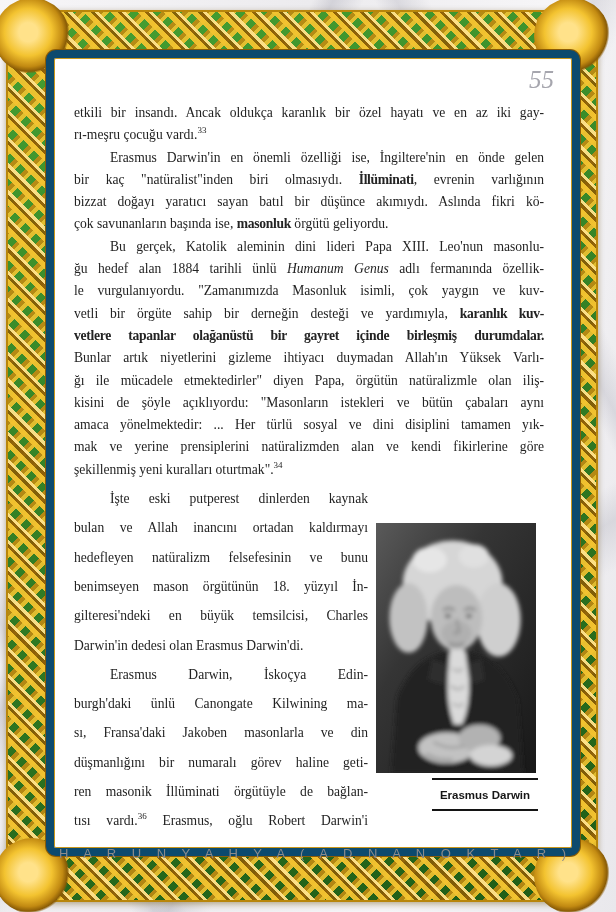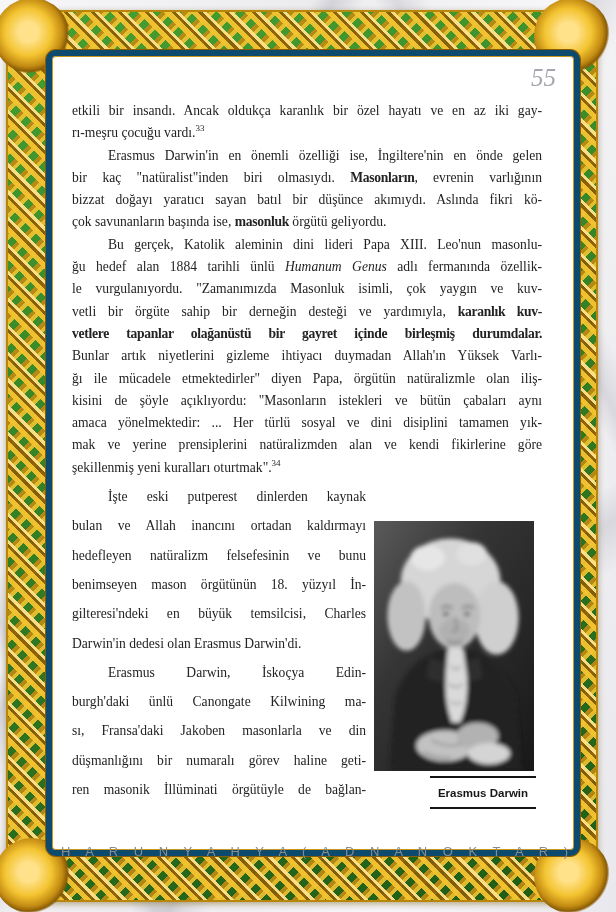--- a/index.html
+++ b/index.html
@@ -19,21 +19,21 @@
       repeating-linear-gradient(45deg, rgba(243,195,48,.95) 0 5px, rgba(138,92,6,.9) 5px 8px, rgba(255,226,138,.95) 8px 11px, rgba(243,195,48,0) 11px 19px),
       repeating-linear-gradient(-45deg, rgba(243,195,48,.9) 0 4px, rgba(194,138,18,.9) 4px 8px, rgba(194,138,18,0) 8px 15px),
       linear-gradient(160deg,#46a032,#1f5c17);
     box-shadow:0 2px 6px rgba(100,70,0,.45), inset 0 0 0 2px #b8860b;
   }
   .corner{position:absolute;width:76px;height:76px;border-radius:50%;
     background:radial-gradient(circle at 45% 45%, #ffe28a 0 16%, #f3c330 40%, #c28a12 58%, #8a5c06 66%, rgba(138,92,6,0) 70%);}
   .c-tl{left:-12px;top:-12px}.c-tr{right:-12px;top:-12px}.c-bl{left:-12px;bottom:-12px}.c-br{right:-12px;bottom:-12px}
   .page{
     position:absolute;left:46px;top:50px;width:534px;height:806px;box-sizing:border-box;
-    background:#fff;border:6px solid #0c4a6e;border-radius:10px;
+    background:#fff;border:8px solid #0c4a6e;border-radius:10px;
     box-shadow:0 0 0 1px #8a5c06, inset 0 0 0 1px #c9971c;
     padding-left:48px;
   }
   .pagenum{position:absolute;top:8px;right:18px;font-style:italic;font-size:25px;color:#a6a6ae;}
   .content{position:absolute;left:20px;top:44px;width:470px;color:#232323;}
   .line{font-size:13.6px;line-height:22.3px;text-align:justify;text-align-last:justify;white-space:normal;}
   .line.last{text-align:left;text-align-last:left;}
   .line.ind{text-indent:36px;}
   .line b{letter-spacing:-.3px;}
   .line sup{font-size:9px;line-height:0;}
@@ -64,21 +64,21 @@
 <div class="page">
   <div class="pagenum">55</div>
 
   <div class="content">
     <div class="para">
       <div class="line">etkili bir insandı. Ancak oldukça karanlık bir özel hayatı ve en az iki gay-</div>
       <div class="line last">rı-meşru çocuğu vardı.<sup>33</sup></div>
     </div>
     <div class="para">
       <div class="line ind">Erasmus Darwin'in en önemli özelliği ise, İngiltere'nin en önde gelen</div>
-      <div class="line">bir kaç "natüralist"inden biri olmasıydı. <b>Masonların</b>, evrenin varlığının</div>
+      <div class="line">bir kaç "natüralist"inden biri olmasıydı. <b>İllüminati</b>, evrenin varlığının</div>
       <div class="line">bizzat doğayı yaratıcı sayan batıl bir düşünce akımıydı. Aslında fikri kö-</div>
       <div class="line last">çok savunanların başında ise, <b>masonluk</b> örgütü geliyordu.</div>
     </div>
     <div class="para">
       <div class="line ind">Bu gerçek, Katolik aleminin dini lideri Papa XIII. Leo'nun masonlu-</div>
       <div class="line">ğu hedef alan 1884 tarihli ünlü <i>Humanum Genus</i> adlı fermanında özellik-</div>
       <div class="line">le vurgulanıyordu. "Zamanımızda Masonluk isimli, çok yaygın ve kuv-</div>
       <div class="line">vetli bir örgüte sahip bir derneğin desteği ve yardımıyla, <b>karanlık kuv-</b></div>
       <div class="line"><b>vetlere tapanlar olağanüstü bir gayret içinde birleşmiş durumdalar.</b></div>
       <div class="line">Bunlar artık niyetlerini gizleme ihtiyacı duymadan Allah'ın Yüksek Varlı-</div>
@@ -95,20 +95,21 @@
       <div class="line">benimseyen mason örgütünün 18. yüzyıl İn-</div>
       <div class="line">gilteresi'ndeki en büyük temsilcisi, Charles</div>
       <div class="line last">Darwin'in dedesi olan Erasmus Darwin'di.</div>
     </div>
     <div class="para narrow">
       <div class="line ind">Erasmus Darwin, İskoçya Edin-</div>
       <div class="line">burgh'daki ünlü Canongate Kilwining ma-</div>
       <div class="line">sı, Fransa'daki Jakoben masonlarla ve din</div>
       <div class="line">düşmanlığını bir numaralı görev haline geti-</div>
       <div class="line">ren masonik İllüminati örgütüyle de bağlan-</div>
+      <div class="line">tısı vardı.<sup>36</sup> Erasmus, oğlu Robert Darwin'i</div>
     </div>
   </div>
 
   <figure class="photo">
     <svg viewBox="0 0 167 258" preserveAspectRatio="none" xmlns="http://www.w3.org/2000/svg">
       <defs>
         <linearGradient id="bgG" x1="0" y1="0" x2="1" y2="1">
           <stop offset="0" stop-color="#5a5a5a"></stop>
             <stop offset=".35" stop-color="#353535"></stop>
             <stop offset="1" stop-color="#181818"></stop>

